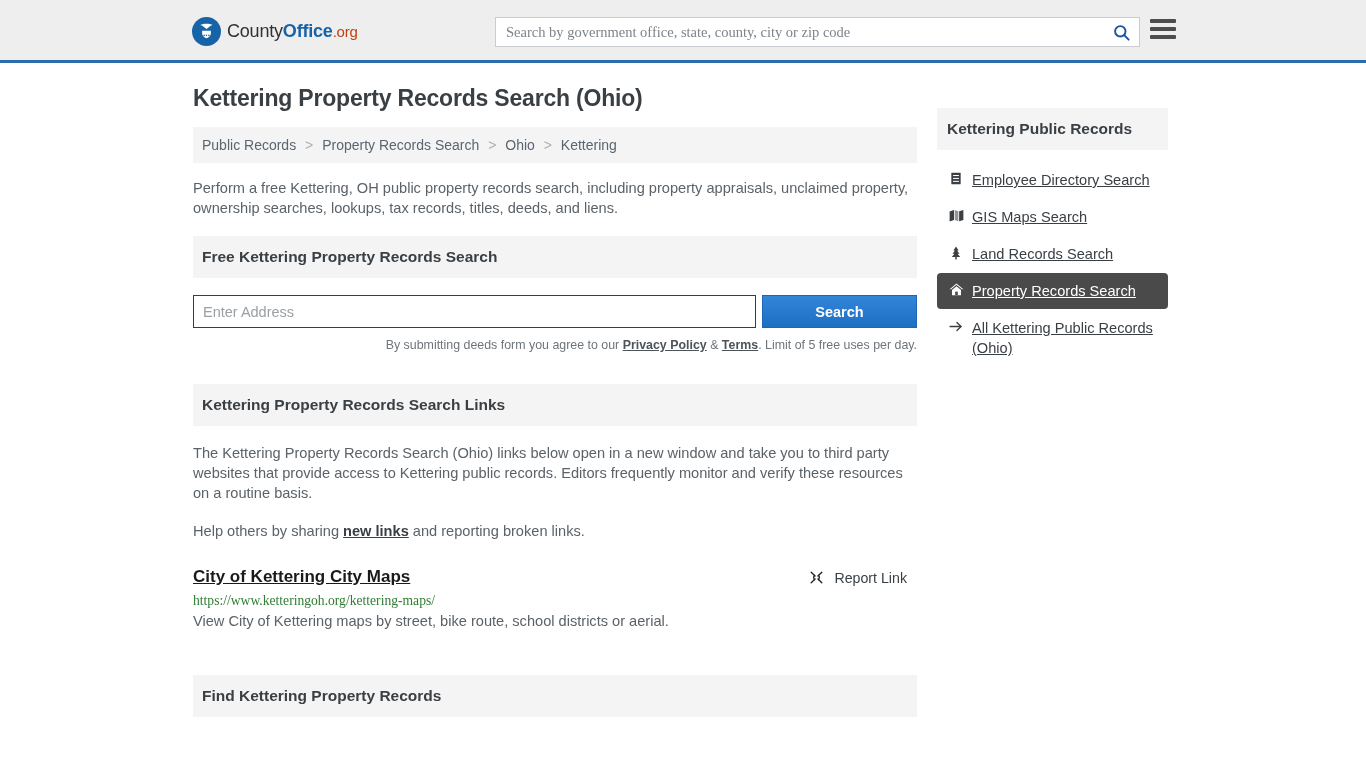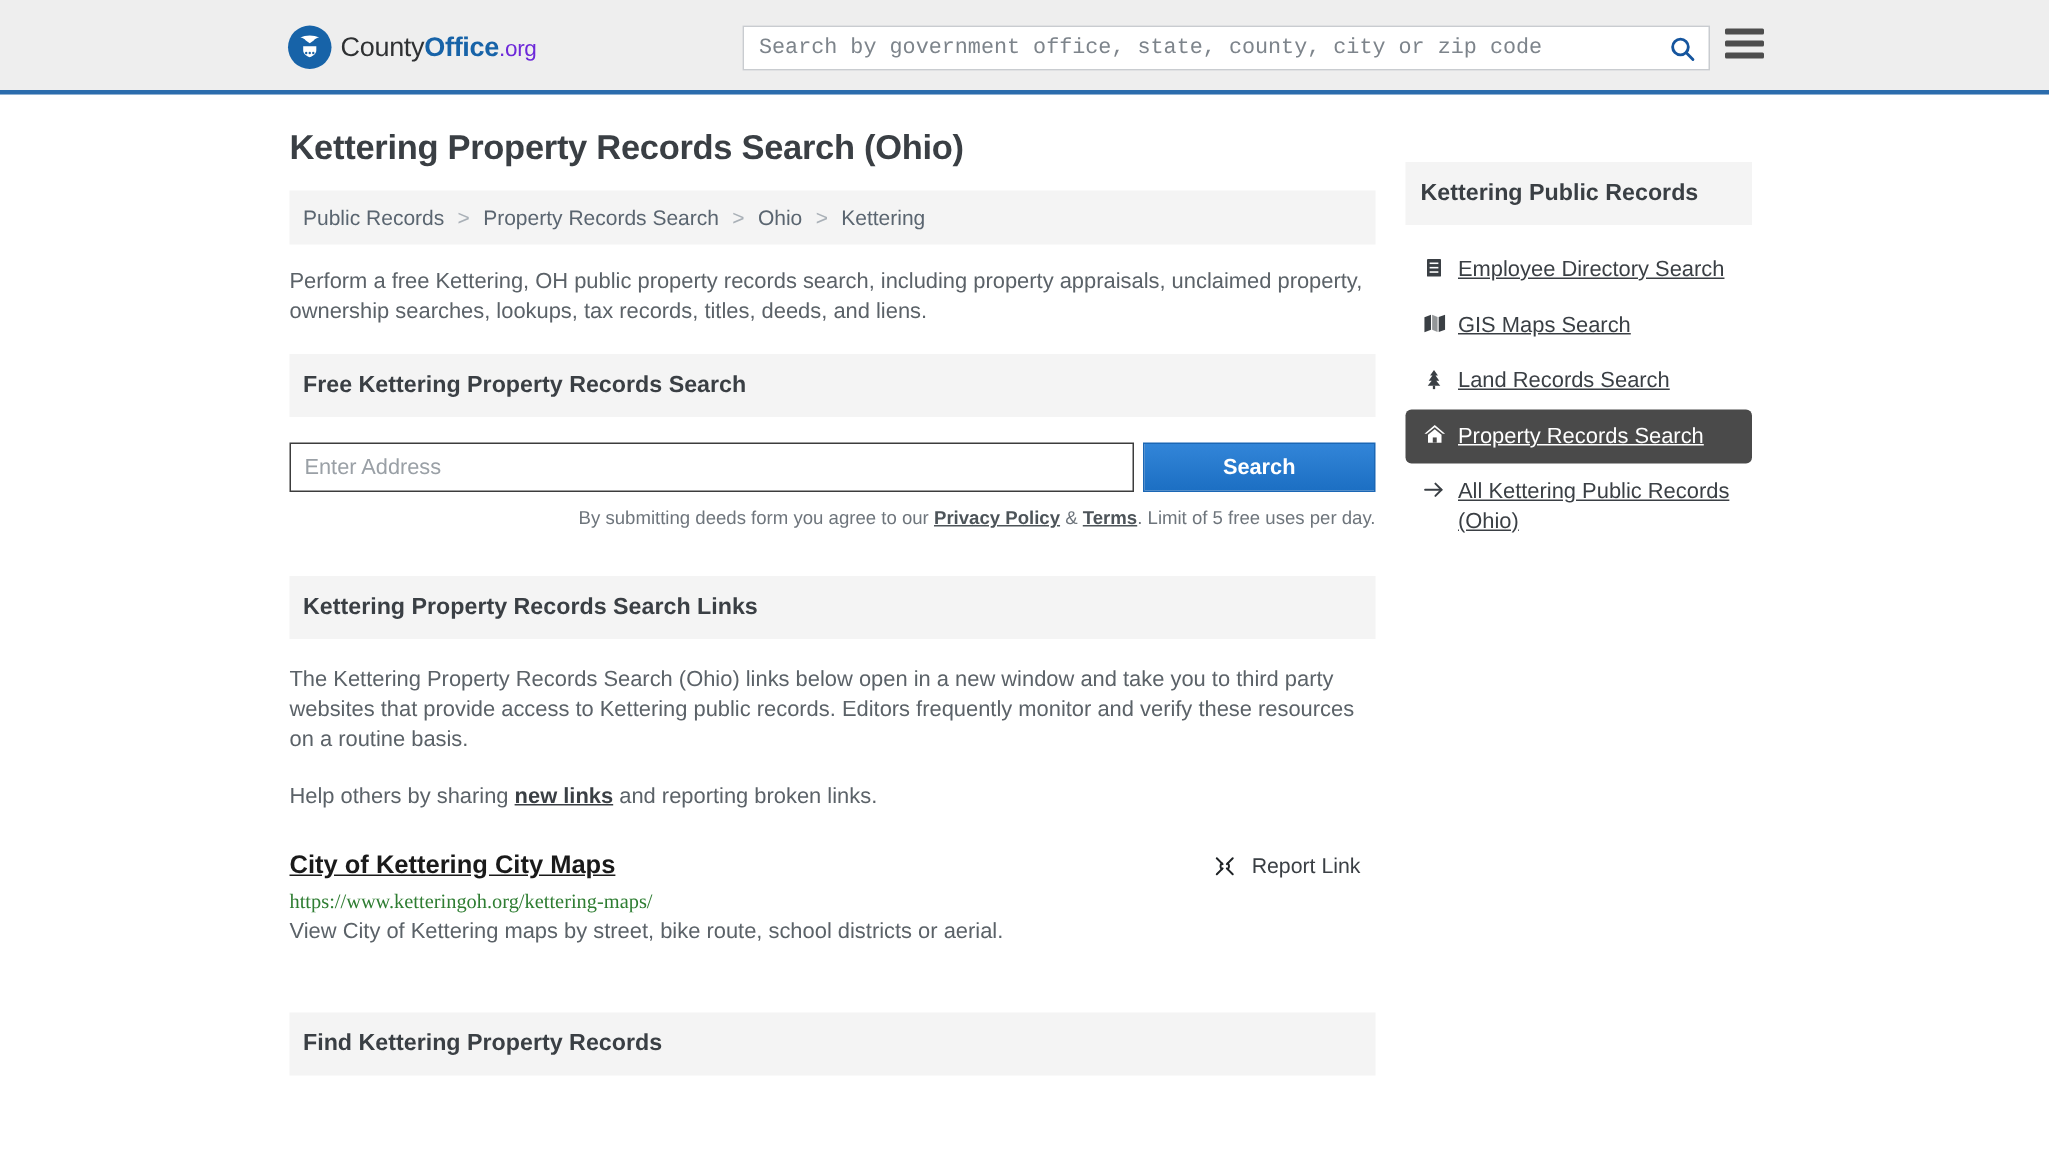--- a/index.html
+++ b/index.html
@@ -34,34 +34,34 @@
     flex: none;
   }
   .brand-mark svg { display:block; }
   .brand-text {
     font-size: 18px;
     letter-spacing: -0.2px;
     white-space: nowrap;
   }
   .bt-county { color: #2f3133; }
   .bt-office { color: #1763a8; font-weight: bold; }
-  .bt-org    { color: #6d28d9; font-size: 15px; }
+  .bt-org    { color: #c2410c; font-size: 15px; }
 
   .header-search {
     position: absolute; left: 495px; top: 17px;
     width: 645px; height: 30px;
     background: #ffffff;
     border: 1px solid #c9ccd0;
     display: flex; align-items: center;
   }
   .header-search input {
     flex: 1;
     border: none; outline: none;
     background: transparent;
-    font-family: Liberation Mono, monospace;
+    font-family: Liberation Serif, serif;
     font-size: 14.5px;
     color: #3c4043;
     padding: 0 10px;
   }
   .header-search input::placeholder { color: #7d848b; }
   .search-go {
     width: 36px; height: 28px;
     display:flex; align-items:center; justify-content:center;
     background: transparent; border: none; cursor: pointer;
   }

